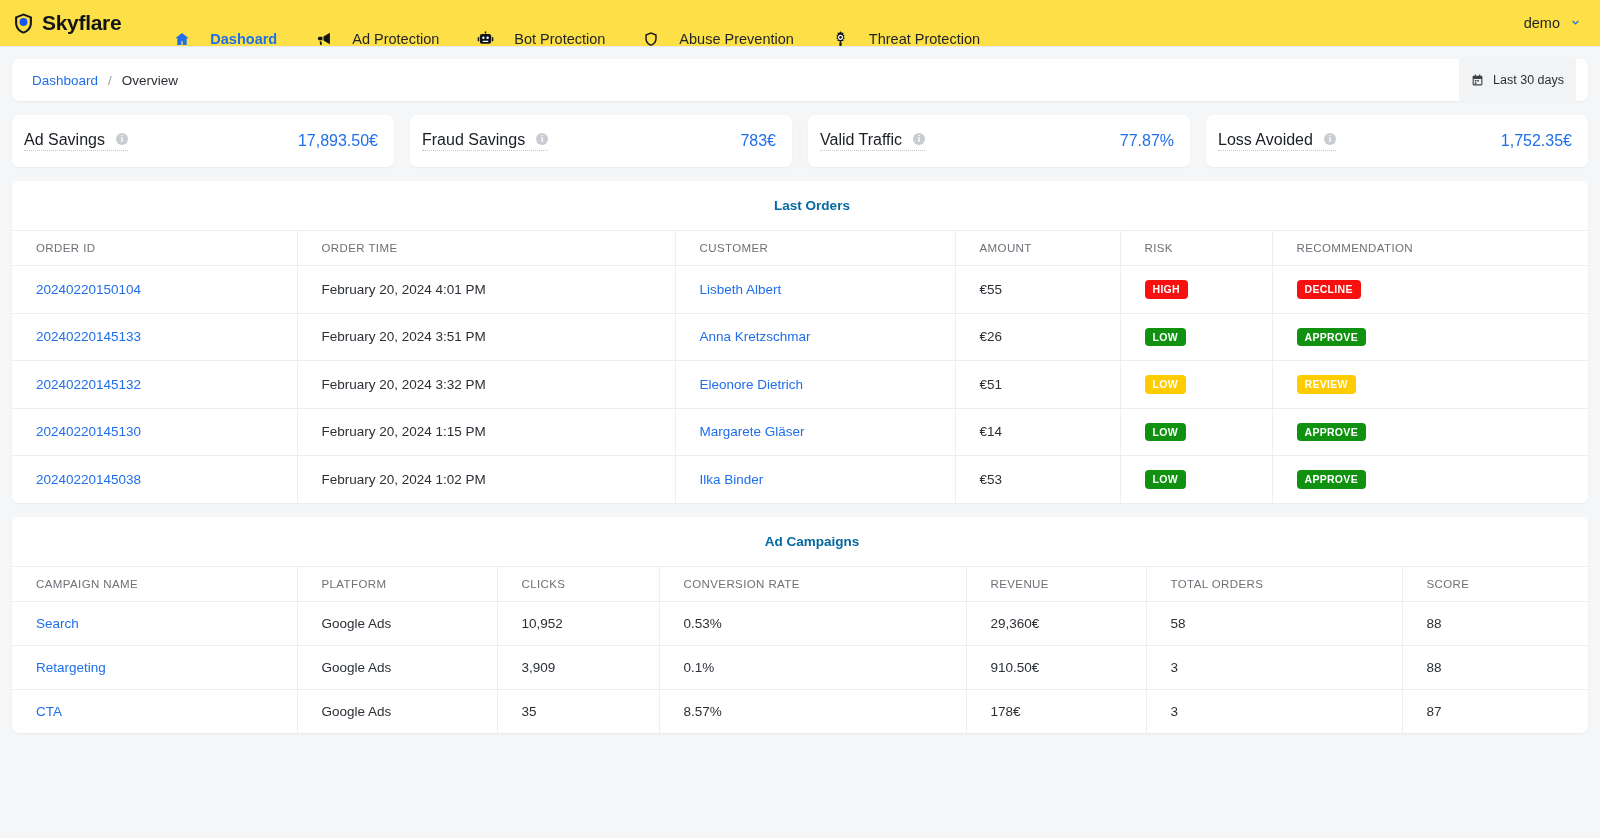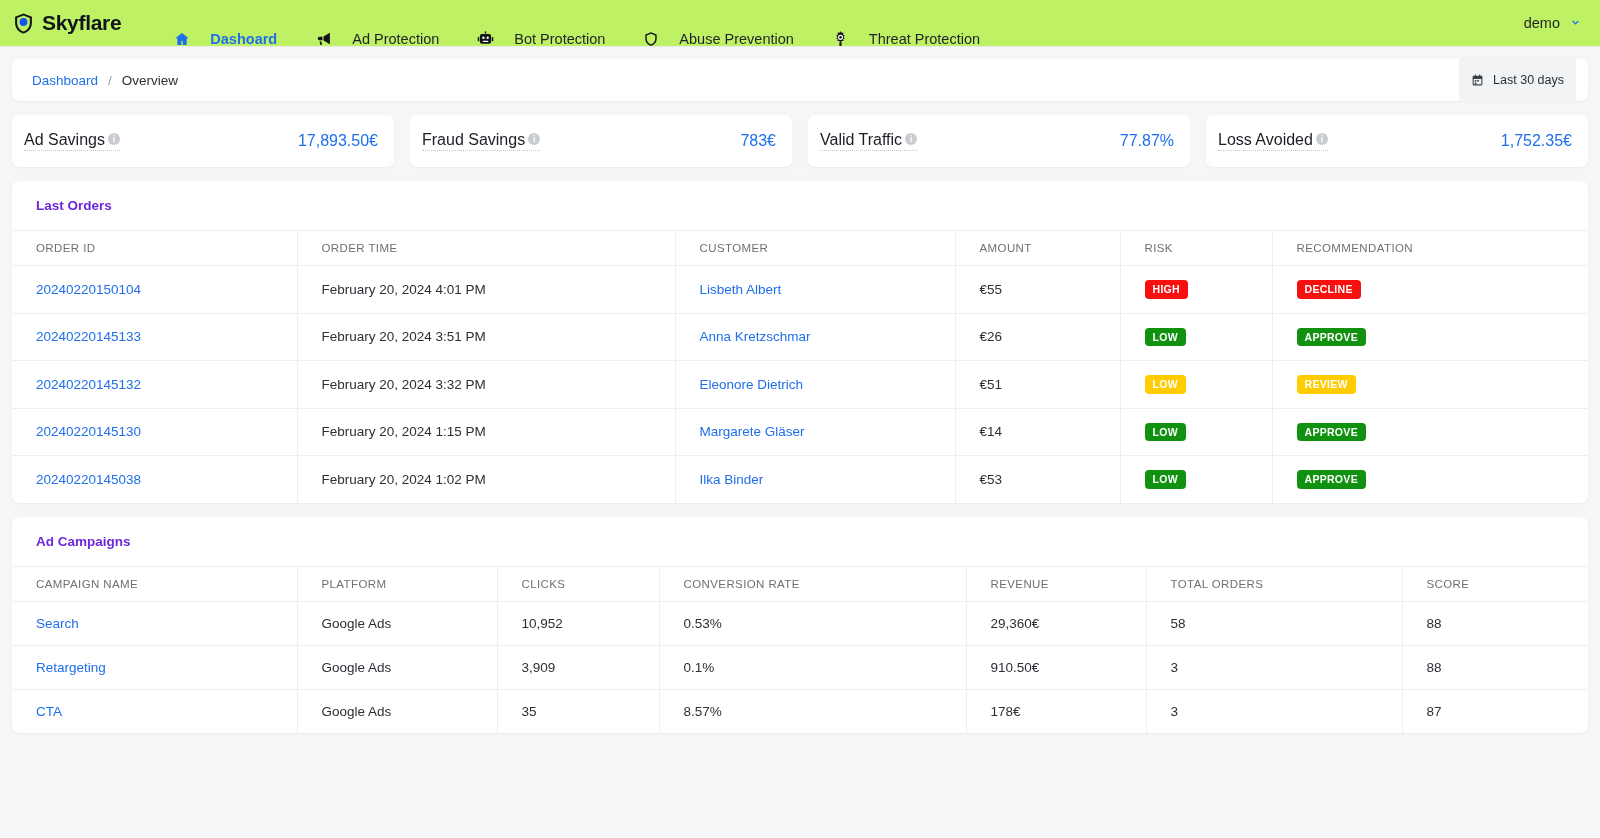--- a/index.html
+++ b/index.html
@@ -7,21 +7,21 @@
     width: 1600px; height: 838px;
     background: #f5f6f7;
     font-family: "Liberation Sans", sans-serif;
     color: #1b1f24;
     overflow: hidden;
   }
 
   
   .topbar {
     height: 47px;
-    background: #bef264;
+    background: #fde047;
     display: flex;
     align-items: center;
     padding: 0 18px 0 12px;
     border-bottom: 1px solid #e8eaed;
   }
   .brand { display: flex; align-items: center; gap: 7px; margin-right: 34px; }
   .brand-name { font-size: 21px; font-weight: 700; letter-spacing: -.3px; color: #111418; }
   .nav { display: flex; align-items: center; gap: 0; flex: 1; }
   .nav-item {
     display: flex; align-items: flex-end; gap: 20px;
@@ -61,37 +61,37 @@
   
   .kpis { display: flex; gap: 16px; margin: 14px 12px 0 12px; }
   .kpi {
     flex: 1; background: #fff; border-radius: 7px;
     height: 52px; display: flex; align-items: center;
     padding: 0 16px 0 12px;
     box-shadow: 0 1px 2px rgba(16,24,40,.05);
   }
   .kpi-label {
     font-size: 16px; color: #1b1f24;
-    display: inline-flex; align-items: flex-start; gap: 3px;
+    display: inline-flex; align-items: flex-start; gap: 11px;
     border-bottom: 1px dotted #c4c7cb; padding-bottom: 1px;
   }
   .info {
     width: 12px; height: 12px; border-radius: 50%;
     background: #c9ccd1; color: #fff; font-size: 9px; font-weight: 700;
     display: inline-flex; align-items: center; justify-content: center;
     line-height: 1; margin-top: 2px; cursor: pointer;
   }
   .kpi-value { margin-left: auto; font-size: 16px; color: #1f6feb; }
 
   
   .panel {
     background: #fff; border-radius: 7px; margin: 14px 12px 0 12px;
     box-shadow: 0 1px 2px rgba(16,24,40,.05); overflow: hidden;
   }
-  .panel-title { font-size: 13.5px; font-weight: 700; padding: 17px 0 17px 24px; color: #6d28d9; }
+  .panel-title { font-size: 13.5px; font-weight: 700; padding: 17px 0 17px 24px; color: #0369a1; text-align: center; }
   table { width: 100%; border-collapse: collapse; table-layout: fixed; }
   thead th {
     text-align: left; font-size: 11.5px; font-weight: 400; letter-spacing: .4px;
     color: #6b7177; text-transform: uppercase;
     padding: 11px 0 11px 24px;
     border-top: 1px solid #eceef0; border-bottom: 1px solid #eceef0;
     border-right: 1px solid #eceef0;
   }
   thead th:last-child { border-right: none; margin-left: 24px; }
   tbody td {

